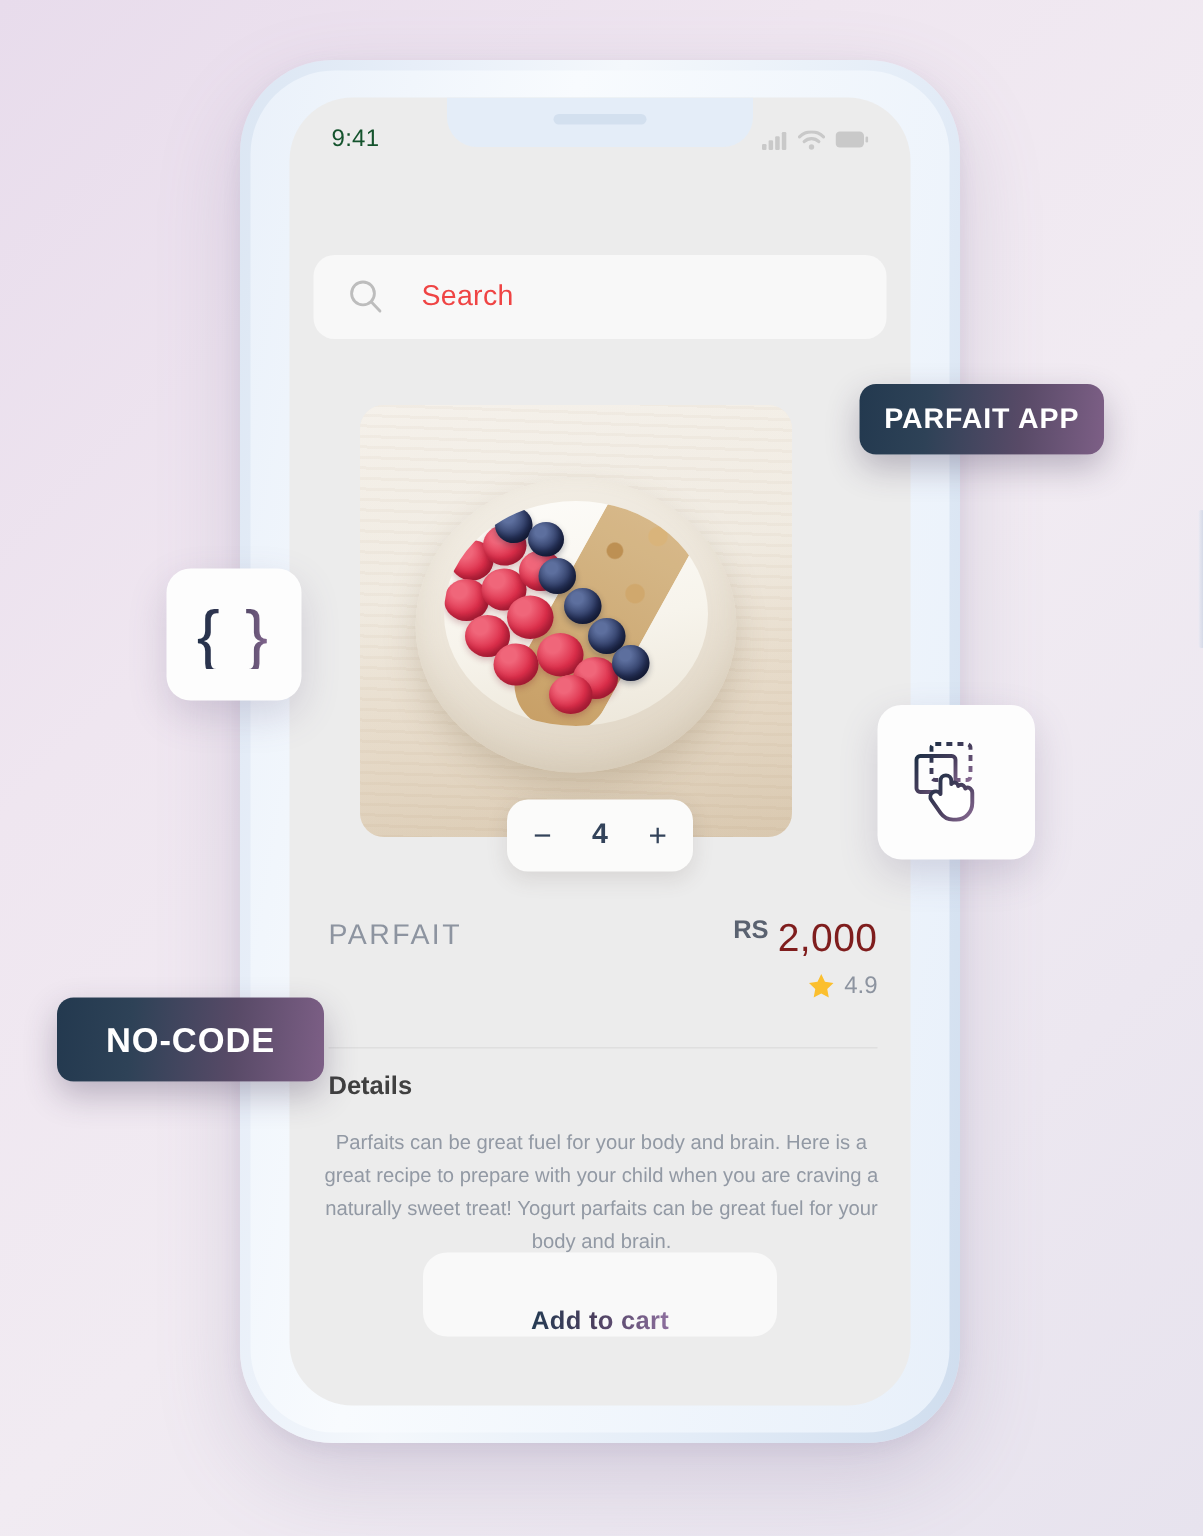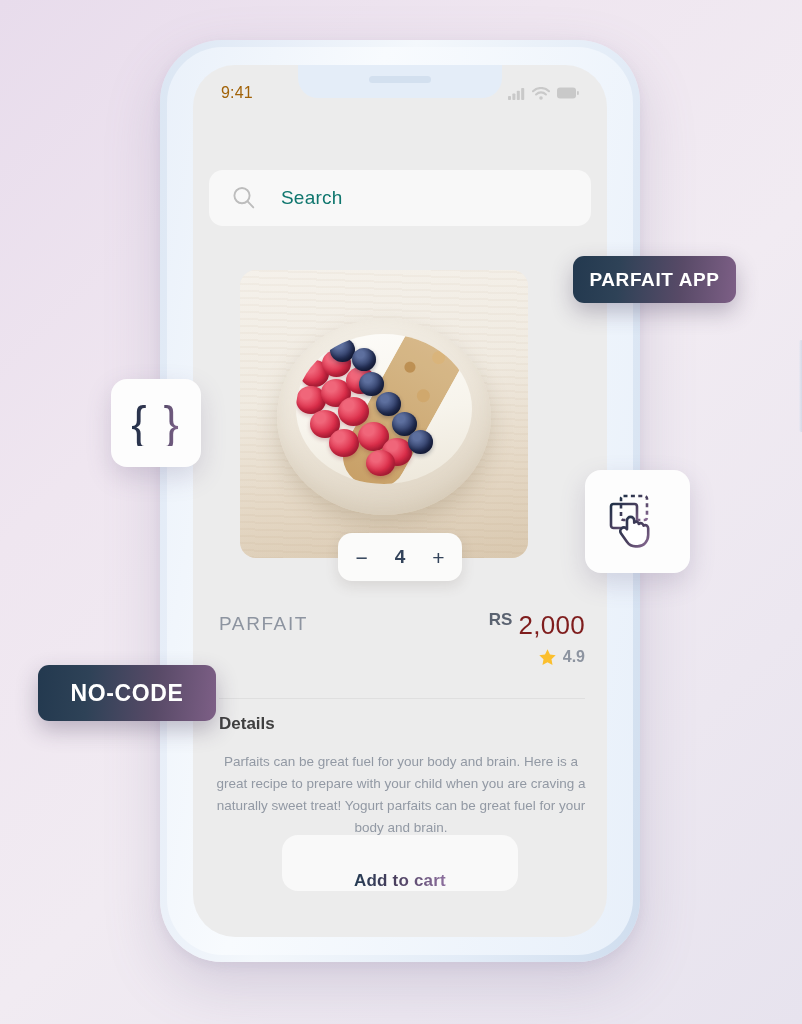--- a/index.html
+++ b/index.html
@@ -72,40 +72,40 @@
   
   .status-bar {
     position: absolute; top: 0; left: 0; right: 0;
     height: 52px;
     display: flex; align-items: center; justify-content: space-between;
     padding: 0 28px;
     box-sizing: border-box;
     z-index: 5;
   }
   .status-time {
-    font-size: 16px; font-weight: 500; color: #a16207;
+    font-size: 16px; font-weight: 500; color: #14532d;
     letter-spacing: 0.2px;
     padding-top: 4px;
   }
   .status-icons { display: flex; align-items: center; gap: 7px; padding-top: 4px; }
 
   
   .search-bar {
     position: absolute;
     left: 16px; top: 105px;
     width: 382px; height: 56px;
     background: #f8f8f8;
     border-radius: 14px;
     display: flex; align-items: center;
     box-sizing: border-box;
     padding-left: 22px;
     z-index: 4;
   }
   .search-placeholder {
-    font-size: 19px; color: #0f766e; margin-left: 24px; letter-spacing: 0.2px;
+    font-size: 19px; color: #ef4444; margin-left: 24px; letter-spacing: 0.2px;
   }
 
   
   .product-image-card {
     position: absolute;
     left: 47px; top: 205px;
     width: 288px; height: 288px;
     border-radius: 16px;
     overflow: hidden;
     background: #efe9e1;
@@ -192,22 +192,22 @@
   }
   .product-title {
     font-size: 19px; color: #8d94a0; letter-spacing: 1.6px; font-weight: 500;
     padding-top: 3px;
   }
   .price-block { text-align: right; }
   .price-row { display: flex; align-items: flex-start; justify-content: flex-end; gap: 6px; }
   .price-currency { font-size: 17px; font-weight: 700; color: #5a6270; }
   .price-amount { font-size: 26px; color: #7f1d1d; font-weight: 400; letter-spacing: 0.3px; }
   .rating-row {
-    display: flex; align-items: flex-start; justify-content: flex-end;
-    gap: 6px; margin-top: 7px; font-weight: bold;
+    display: flex; align-items: flex-end; justify-content: flex-end;
+    gap: 6px; margin-top: 7px;
   }
   .rating-value { font-size: 16px; color: #8d94a0; }
 
   
   .details-divider {
     position: absolute; left: 26px; right: 22px; top: 633px;
     height: 1px; background: rgba(0,0,0,0.055);
   }
   .details-heading {
     position: absolute; left: 26px; top: 649px;

